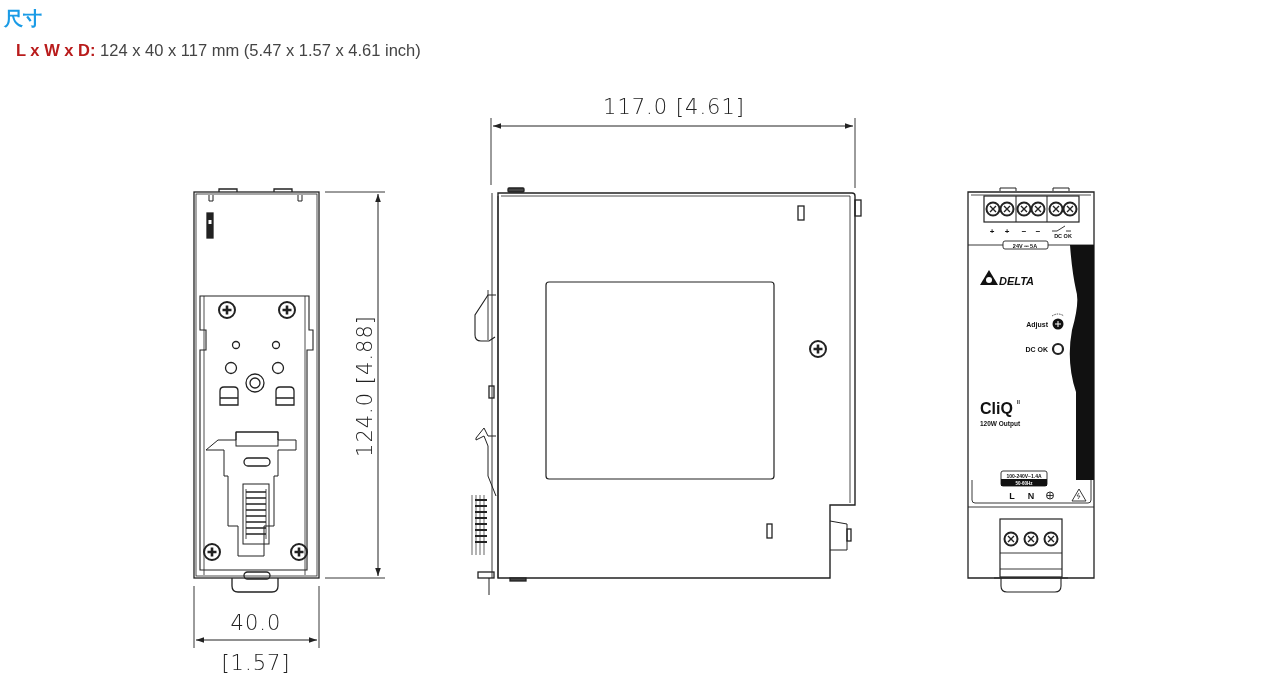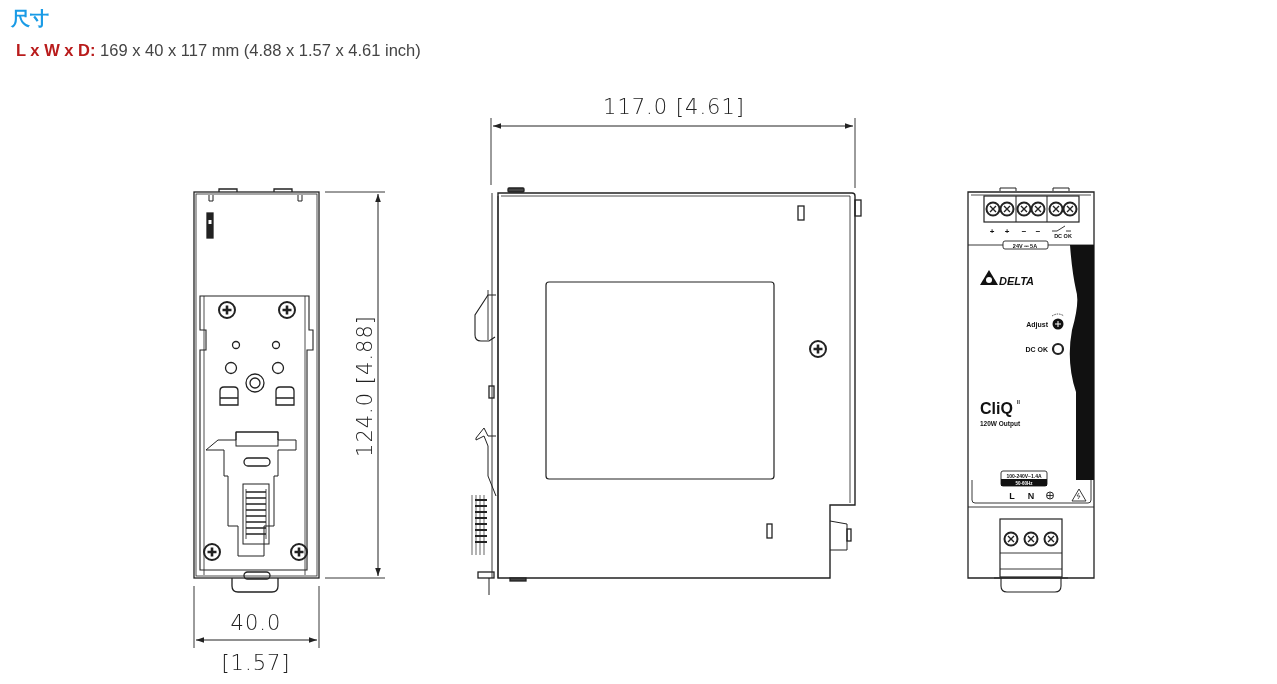--- a/index.html
+++ b/index.html
@@ -1,31 +1,31 @@
 <!DOCTYPE html>
 <html><head>
   <meta charset="utf-8">
   <style>
     html, body { margin: 0; padding: 0; background: #ffffff; }
     body { width: 1277px; height: 684px; position: relative; overflow: hidden; font-family: "Liberation Sans", sans-serif; }
-    .section-title { position: absolute; left: 11px; top: 7px; font-size: 19px; font-weight: bold; color: #1a9be6; line-height: 24px; margin: 0; }
+    .section-title { position: absolute; left: 4px; top: 7px; font-size: 19px; font-weight: bold; color: #1a9be6; line-height: 24px; margin: 0; }
     .dims-line { position: absolute; left: 16px; top: 40px; font-size: 16.5px; color: #444444; line-height: 20px; white-space: nowrap; }
     .dims-line .lbl { font-weight: bold; color: #b91c1c; }
     svg.drawing { position: absolute; left: 0; top: 0; }
     svg text { font-family: "DejaVu Sans", sans-serif; fill: #222; }
     .dim { font-size: 21px; letter-spacing: 1px; font-weight: 300; }
     .tiny { font-family: "Liberation Sans", sans-serif; font-weight: bold; fill: #111; }
   </style>
 </head>
 <body>
 
 <h1 class="section-title">尺寸</h1>
 <div class="dims-line">
   <span class="lbl">L x W x D:</span>
-  <span>169 x 40 x 117 mm (4.88 x 1.57 x 4.61 inch)</span>
+  <span>124 x 40 x 117 mm (5.47 x 1.57 x 4.61 inch)</span>
 </div>
 
 <svg class="drawing" width="1277" height="684" viewBox="0 0 1277 684" fill="none" stroke="#222" stroke-width="1.3">
   <defs>
     <marker id="arr" viewBox="0 0 10 10" refX="10" refY="5" markerWidth="14" markerHeight="8" orient="auto-start-reverse" markerUnits="userSpaceOnUse">
       <path d="M0,1.5 L10,5 L0,8.5 z" fill="#222" stroke="none"></path>
     </marker>
     <g id="screw">
       <circle r="8" stroke-width="2"></circle>
       <path d="M-4.5,0 H4.5 M0,-4.5 V4.5" stroke-width="2.6"></path>

